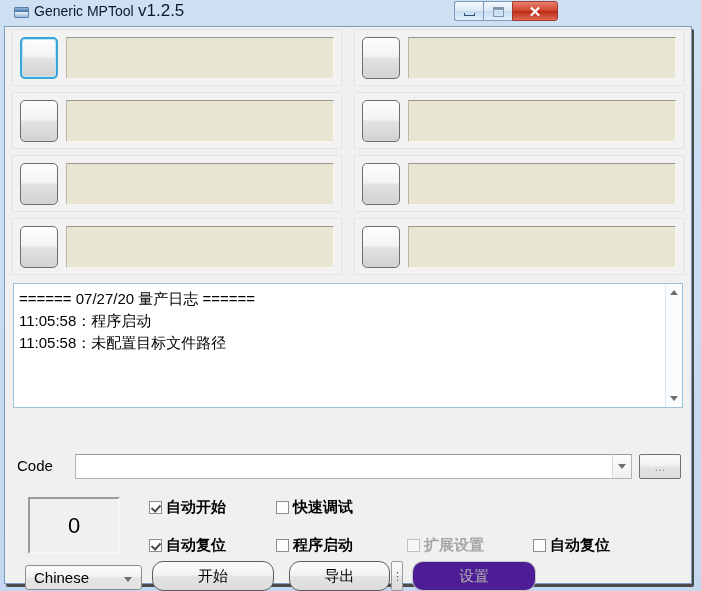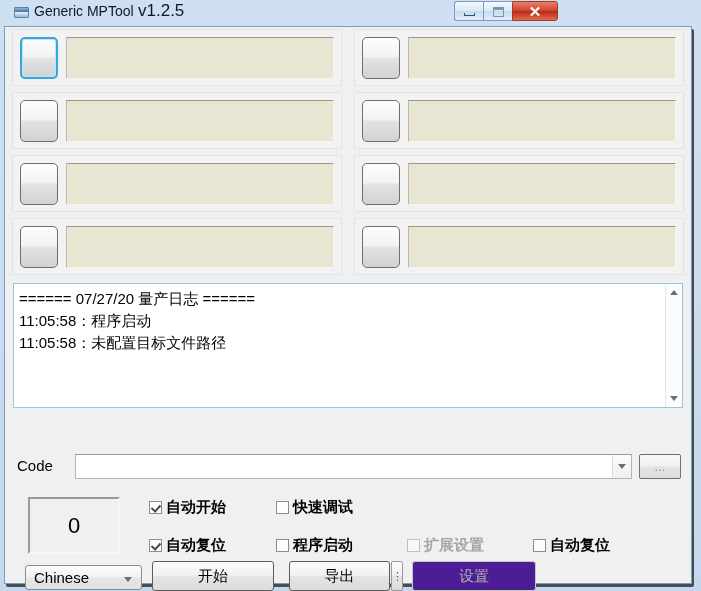--- a/index.html
+++ b/index.html
@@ -136,21 +136,21 @@
   }
   .cb.checked .box:after{
     content:"";position:absolute;left:3px;top:1px;width:4px;height:7px;
     border:solid #4a4a4a;border-width:0 2px 2px 0;transform:rotate(42deg);
   }
   .cb.disabled{color:#a6a6a6;}
   .cb.disabled .box{border-color:#c0c0c0;background:#f7f7f7;}
   
   .btn{
     position:absolute;box-sizing:border-box;
-    border:1px solid #9a9a9a;border-radius:3px;
+    border:1px solid #9a9a9a;border-radius:11px;
     background:linear-gradient(to bottom,#fbfbfb 0%,#f2f2f2 46%,#e4e4e4 52%,#dcdcdc 100%);
     font-size:15px;color:#000;text-align:center;
   }
   .btn.strong{border:1px solid #5d5d5d;}
   .btn.disabled{border-color:#c8c8c8;color:#b0b0b0;background:#4c1d95;}
   .btn-split{
     position:absolute;box-sizing:border-box;
     border:1px solid #9a9a9a;border-radius:2px;
     background:linear-gradient(to bottom,#fbfbfb 0%,#f2f2f2 46%,#e4e4e4 52%,#dcdcdc 100%);
     font-size:11px;color:#555;text-align:center;letter-spacing:0;

